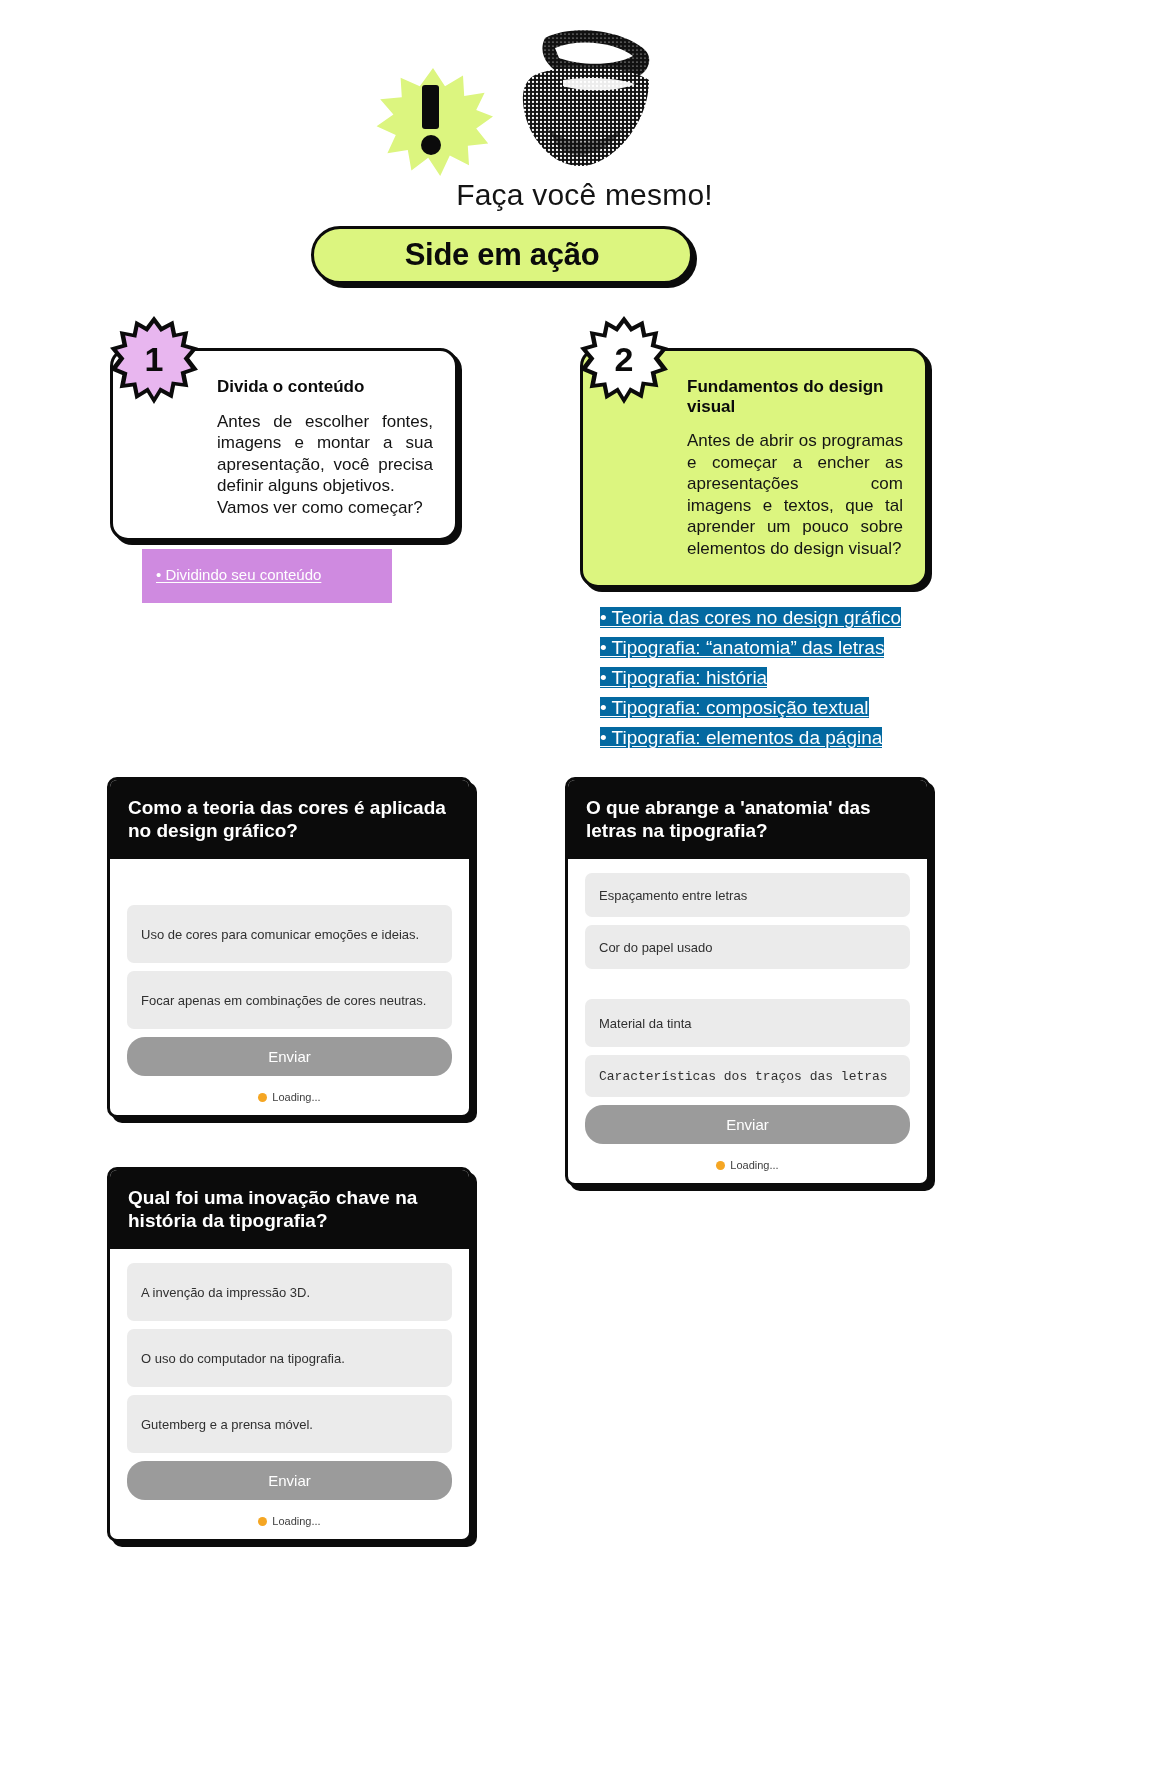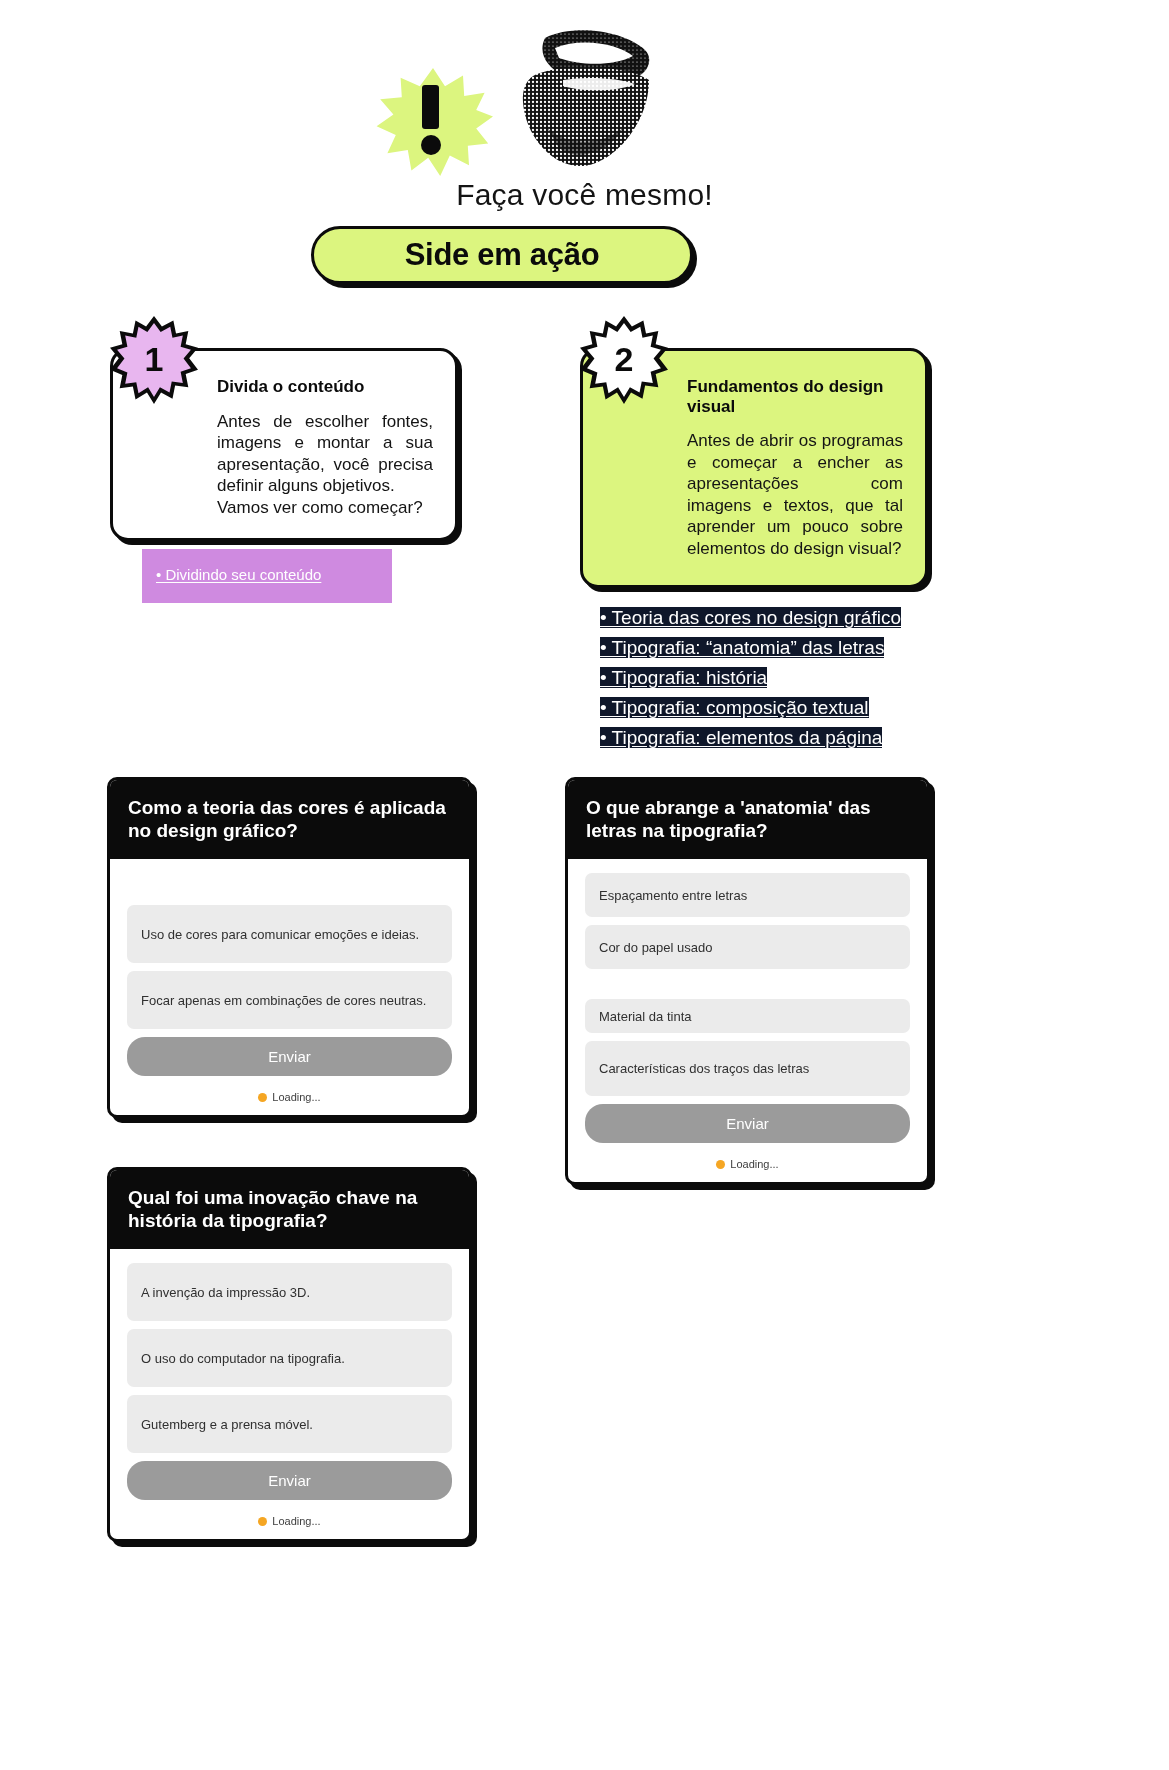--- a/index.html
+++ b/index.html
@@ -147,21 +147,21 @@
     padding: 16px 14px 18px 14px;
     font-size: 15px;
     line-height: 1.3;
   }
   .links-multi {
     font-size: 19px;
     line-height: 1.58;
   }
   .links-multi .ln {
     display: inline;
-    background: #0f172a;
+    background: #0369a1;
     color:#fff;
     box-decoration-break: clone;
     -webkit-box-decoration-break: clone;
   }
   .links-multi .row { margin: 0; }
 
   
   .quiz {
     position: absolute;
     background: #ffffff;
@@ -303,22 +303,22 @@
       <span class="dot-loading"></span>
       <span>Loading...</span>
     </div>
   </div>
 
   <div class="quiz" style="left:565px; top:777px; width:365px;">
     <div class="quiz-head">O que abrange a 'anatomia' das letras na tipografia?</div>
     <div class="quiz-body">
       <div class="option" style="height:44px;">Espaçamento entre letras</div>
       <div class="option" style="height:44px;">Cor do papel usado</div>
-      <div class="option" style="height:34px;margin-top:30px;">Material da tinta</div>
-      <div class="option" style="height:55px;">Características dos traços das letras</div>
+      <div class="option" style="height:48px;margin-top:30px;">Material da tinta</div>
+      <div class="option" style="height:42px;font-family:Liberation Mono, monospace;">Características dos traços das letras</div>
       <button class="quiz-submit">Enviar</button>
     </div>
     <div class="quiz-status">
       <span class="dot-loading"></span>
       <span>Loading...</span>
     </div>
   </div>
 
   <div class="quiz" style="left:107px; top:1167px; width:365px;">
     <div class="quiz-head">Qual foi uma inovação chave na história da tipografia?</div>

